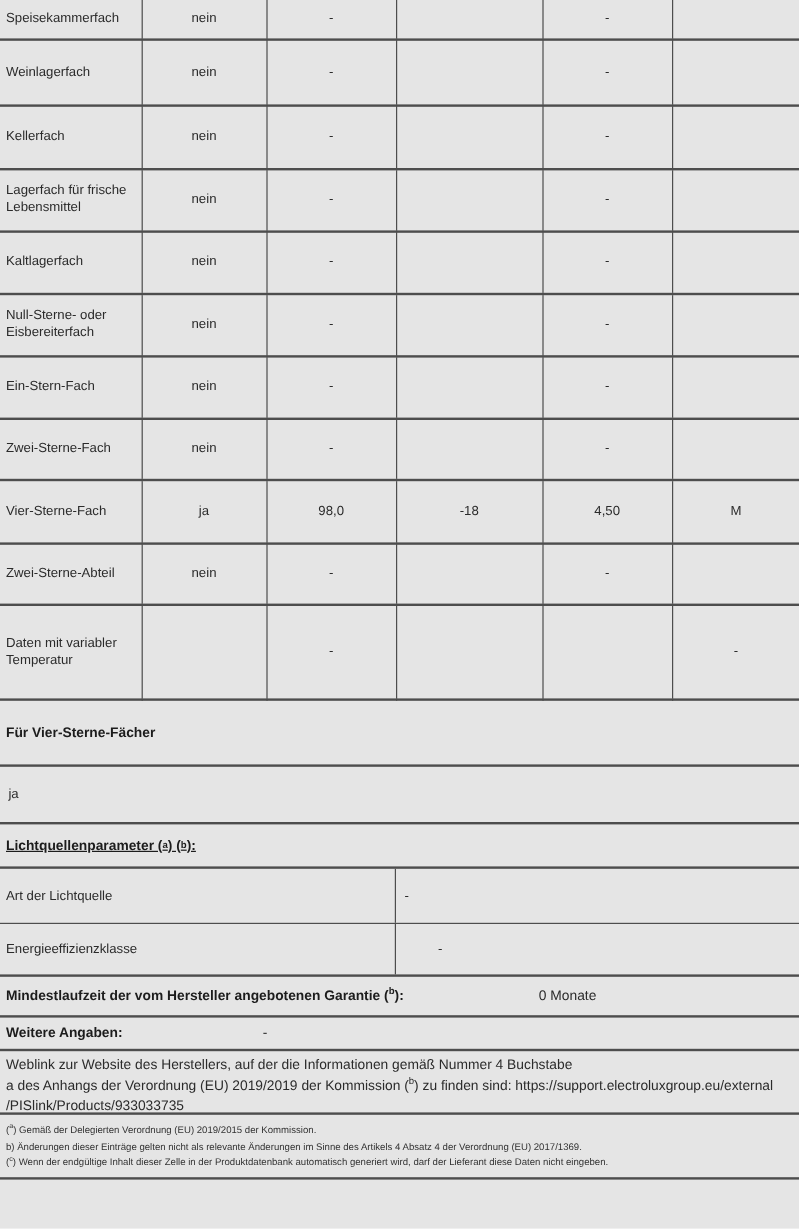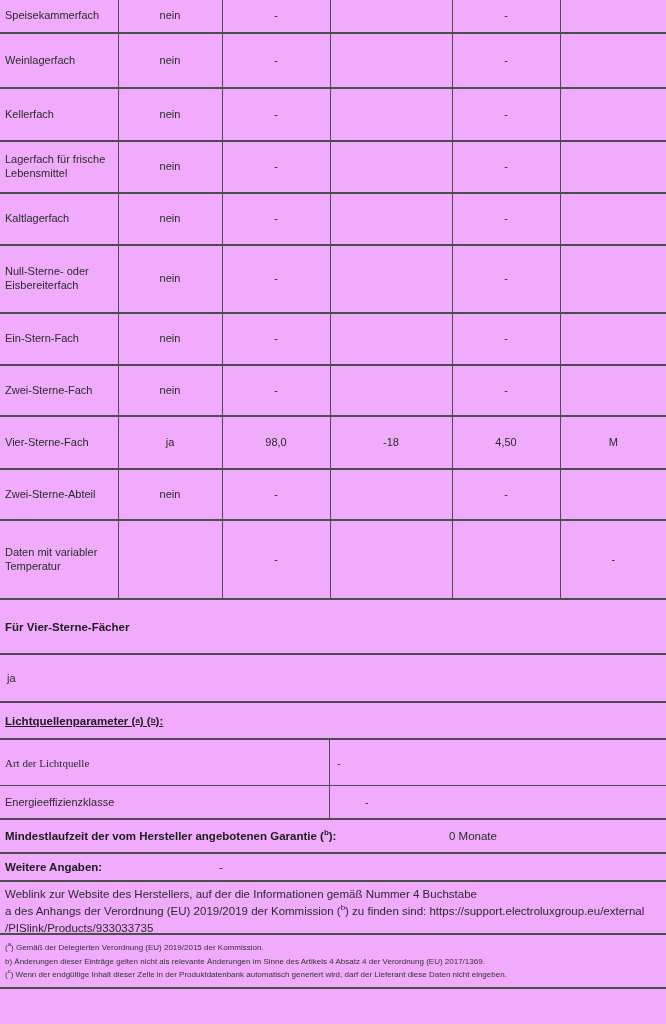--- a/index.html
+++ b/index.html
@@ -6,21 +6,21 @@
   html, body { background: #ffffff; }
   body {
     font-family: "Liberation Sans", "DejaVu Sans", sans-serif;
     color: #2b2b2b;
     width: 666px;
   }
   .page {
     width: 666px;
     height: 1024px;
     overflow: hidden;
-    background: #f0abfc;
+    background: #e5e5e5;
   }
 
   
   table.comp {
     width: 666px;
     border-collapse: collapse;
     table-layout: fixed;
     font-size: 11px;
   }
   table.comp tr { border-bottom: 2px solid #4d4d4d; }
@@ -53,22 +53,22 @@
   .twocol .left {
     width: 330px;
     padding-left: 5px;
     border-right: 1.5px solid #4d4d4d;
     align-self: stretch;
     display: flex;
     align-items: center;
   }
   .twocol .right { padding-left: 7px; flex: 1; }
   .st1 .row { height: 46px; }
-  .st2 .row1 { height: 45px; font-family: Liberation Serif, serif; }
-  .st2 .row2 { height: 33px; gap: 28px; }
+  .st2 .row1 { height: 45px; }
+  .st2 .row2 { height: 43px; gap: 28px; }
 
   
   .inline-row {
     position: relative;
     display: flex;
     align-items: center;
     padding-left: 5px;
     border-bottom: 2px solid #4d4d4d;
     font-size: 11.5px;
   }
@@ -151,21 +151,21 @@
         <td class="val"></td>
       </tr>
       <tr style="height:52px">
         <td class="lbl">Kaltlagerfach</td>
         <td class="val">nein</td>
         <td class="val">-</td>
         <td class="val"></td>
         <td class="val">-</td>
         <td class="val"></td>
       </tr>
-      <tr style="height:68px">
+      <tr style="height:52px">
         <td class="lbl">Null-Sterne- oder Eisbereiterfach</td>
         <td class="val">nein</td>
         <td class="val">-</td>
         <td class="val"></td>
         <td class="val">-</td>
         <td class="val"></td>
       </tr>
       <tr style="height:52px">
         <td class="lbl">Ein-Stern-Fach</td>
         <td class="val">nein</td>

